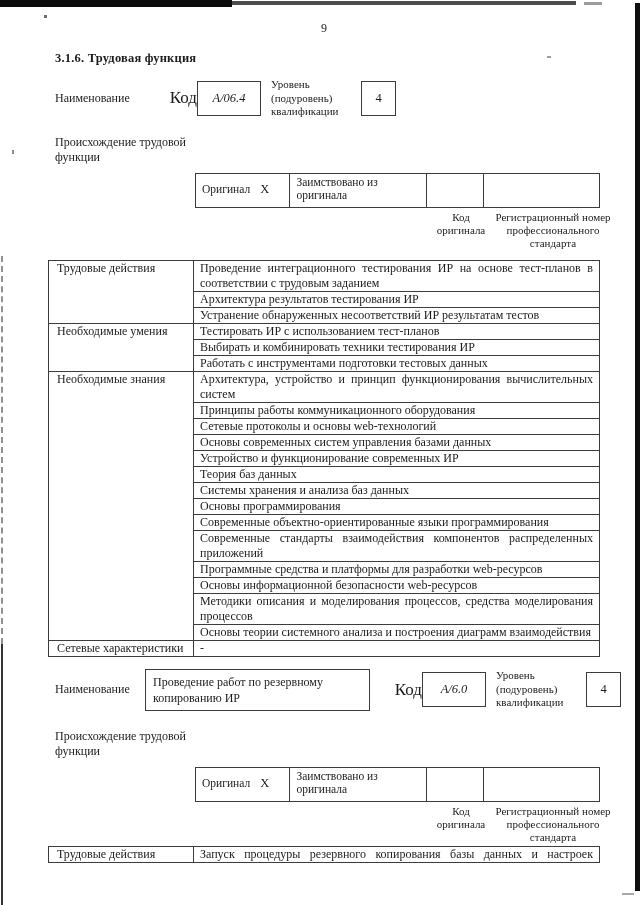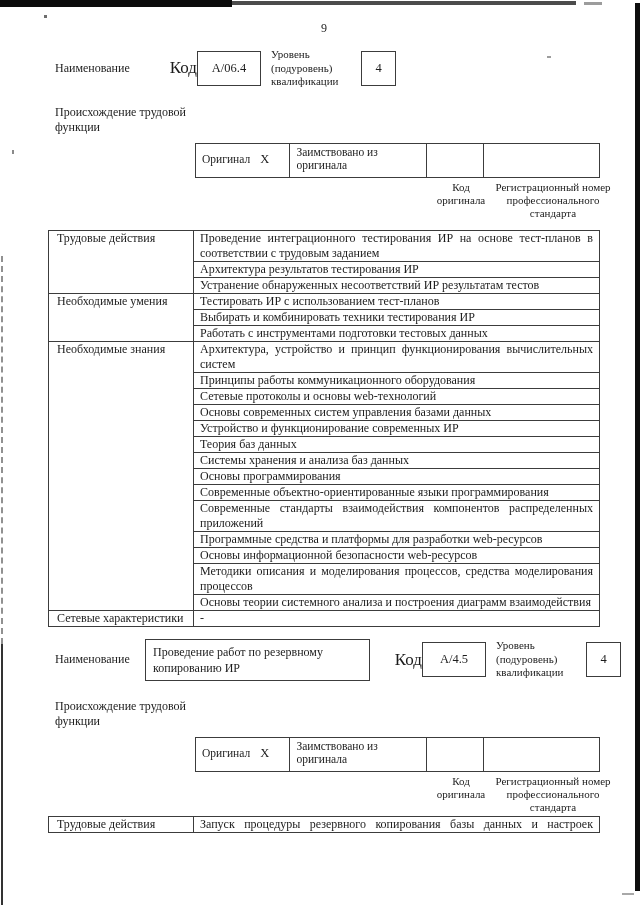--- a/index.html
+++ b/index.html
@@ -26,21 +26,21 @@
   .pagenum { text-align:center; padding-top:21px; font-size:12px; }
   .sec-heading { font-weight:bold; font-size:12.5px; margin:15px 0 0 7px; letter-spacing:.2px; }
 
   
   .name-row { display:flex; align-items:center; margin-top:12px; margin-left:7px; }
   .name-label { width:90px; flex:none; font-size:12px; }
   .name-box { width:225px; min-height:42px; flex:none; border:1.5px solid #3c3c3c;
               padding:3px 7px; font-size:12px; line-height:16px; display:flex; align-items:center; }
   .code-label { width:52px; flex:none; text-align:right; font-size:17px; }
   .code-box { width:64px; height:35px; flex:none; border:1.5px solid #3c3c3c;
-              display:flex; align-items:center; justify-content:center; font-size:12.5px; }
+              display:flex; align-items:center; justify-content:center; font-size:12.5px;font-style:italic; }
   .level-label { width:82px; flex:none; margin-left:10px; font-size:11px; line-height:13.5px; }
   .level-box { width:35px; height:35px; flex:none; margin-left:8px; border:1.5px solid #3c3c3c;
                display:flex; align-items:center; justify-content:center; font-size:12.5px; }
 
   
   .origin-row { display:flex; align-items:flex-start; margin-top:14px; margin-left:7px; }
   .origin-label { width:140px; flex:none; font-size:12px; line-height:15px; padding-top:2px; }
   .origin-table { border-collapse:collapse;margin-top:40px; }
   .origin-table td { border:1px solid #3c3c3c; font-size:11.5px; line-height:13.5px;
                      vertical-align:top; padding:2px 6px; height:34px; }
@@ -75,20 +75,21 @@
   <div class="line-left-solid"></div>
   <div class="speck-1"></div>
   <div class="speck-2"></div>
   <div class="speck-3"></div>
   <div class="tick-br"></div>
 
   <div class="content">
 
     <div class="pagenum">9</div>
 
+    <div class="sec-heading">3.1.6. Трудовая функция</div>
 
     <div class="name-row">
       <div class="name-label">Наименование</div>
       <div class="code-label">Код</div>
       <div class="code-box">
         <span>А/06.4</span>
       </div>
       <div class="level-label">Уровень (подуровень) квалификации</div>
       <div class="level-box">
         <span>4</span>
@@ -191,21 +192,21 @@
       </table>
 
 
     <div class="name-row">
       <div class="name-label">Наименование</div>
       <div class="name-box">
         <span>Проведение работ по резервному копированию ИР</span>
       </div>
       <div class="code-label">Код</div>
       <div class="code-box">
-        <span>А/4.5</span>
+        <span>А/6.0</span>
       </div>
       <div class="level-label">Уровень (подуровень) квалификации</div>
       <div class="level-box">
         <span>4</span>
       </div>
     </div>
 
     <div class="origin-row mt16">
       <div class="origin-label">Происхождение трудовой функции</div>
       <table class="origin-table">

